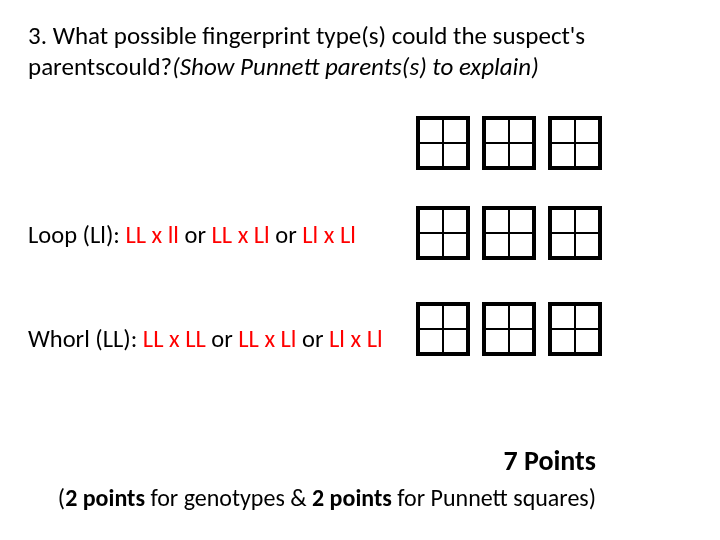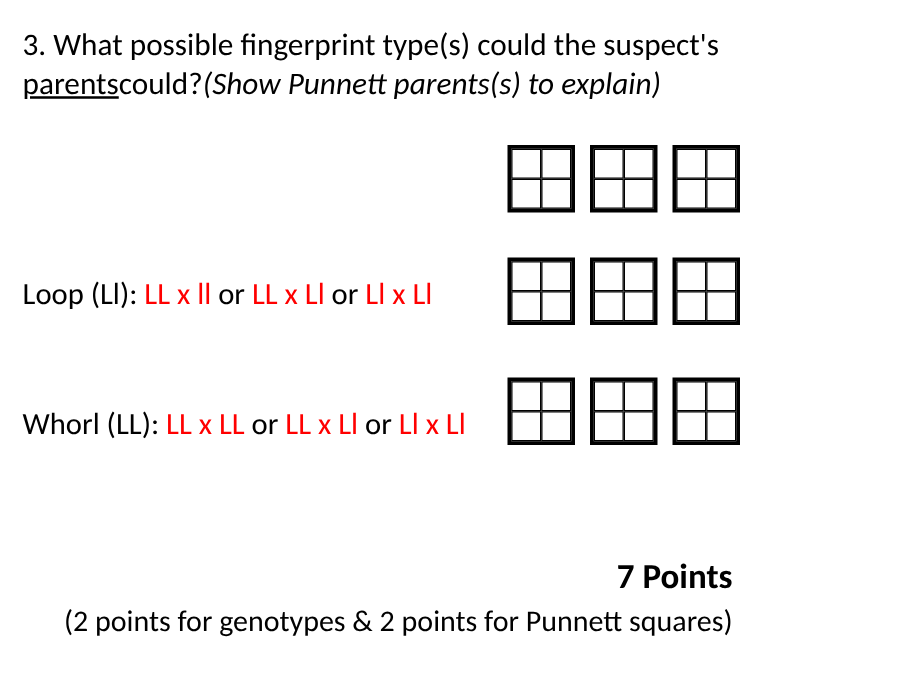--- a/index.html
+++ b/index.html
@@ -10,30 +10,31 @@
     background: #fff;
     font-family: Calibri, "Segoe UI", Arial, sans-serif;
     color: #000;
     overflow: hidden;
   }
   .slide {
     position: relative;
     width: 604px;
     height: 540px;
     box-sizing: border-box;
+    margin-left: 10px;
   }
   .question {
     position: absolute;
     left: 18px;
     top: 20px;
     width: 680px;
     font-size: 25px;
     line-height: 1.25;
   }
-  .question .underline { text-decoration: underline; }
+  .question .underline { }
   .question .italic { font-style: italic; }
   .question .nounder { text-decoration: none; display: inline-block; }
 
   .row {
     position: absolute;
     left: 18px;
     width: 700px;
     font-size: 24.5px;
   }
   .row.arch  { top: 130px; }
@@ -73,21 +74,21 @@
   }
   .rubric {
     position: absolute;
     left: 0;
     right: 0;
     bottom: 28px;
     text-align: right;
     padding-right: 18px;
     font-size: 24px;
   }
-  .rubric .b { font-weight: 400; }
+  .rubric .b { font-weight: 700; }
 </style>
 </head>
 <body>
 
 <div class="slide">
 
   <div class="question">
     <span>3. What possible fingerprint type(s) could the suspect's</span><br>
     <span class="underline">parents</span><span class="nounder"> could?  </span><span class="italic">(Show Punnett parents(s) to explain)</span>
   </div>

